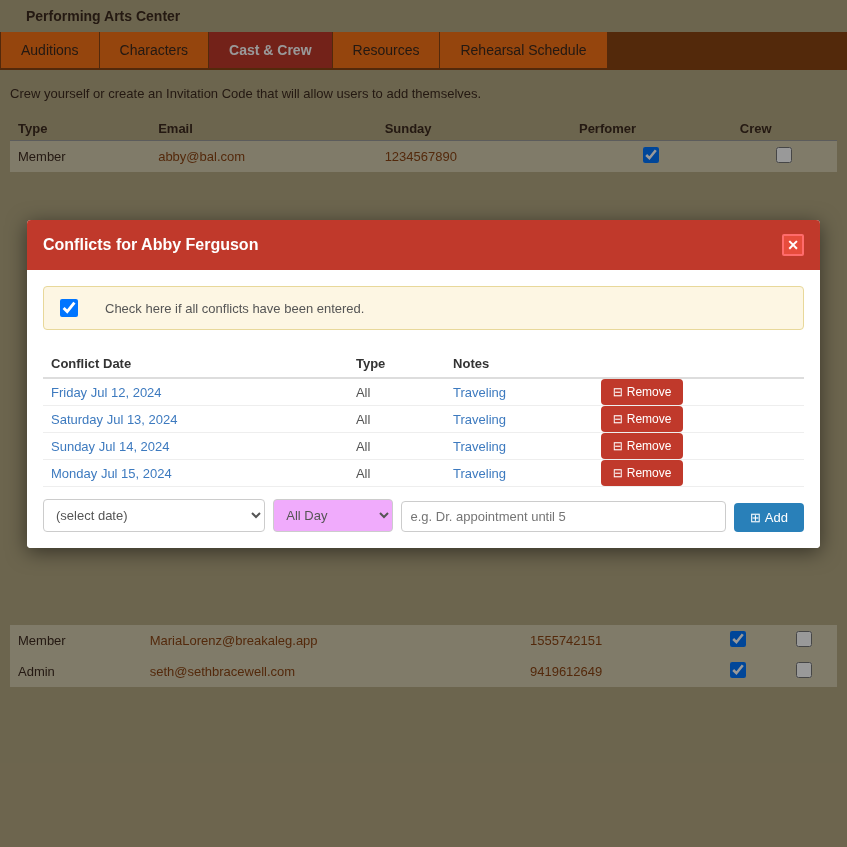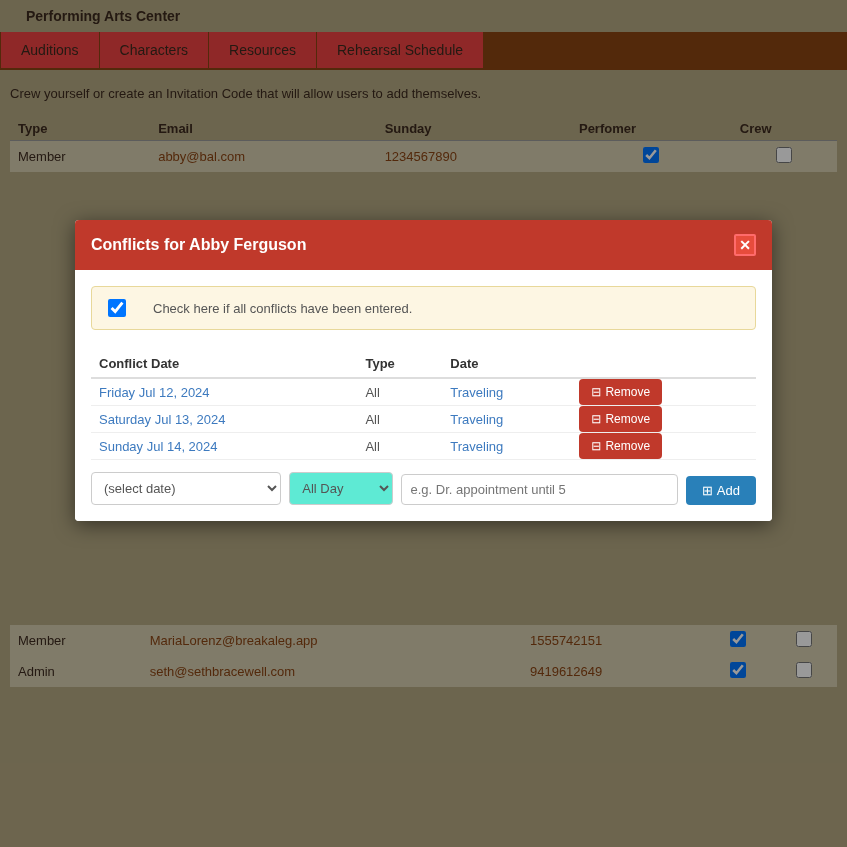--- a/index.html
+++ b/index.html
@@ -25,21 +25,21 @@
     .tabs-bar {
       display: flex;
       background-color: #8b4513;
       border-bottom: 2px solid #8b4513;
     }
     .tab {
       padding: 10px 20px;
       font-size: 14px;
       cursor: pointer;
       color: #3d2b1f;
-      background-color: #ef4444;
+      background-color: #f97316;
       border-right: 1px solid #8b4513;
       font-weight: normal;
     }
     .tab.active {
       background-color: #c0392b;
       color: white;
       font-weight: bold;
     }
     .tab:first-child {
       border-left: 1px solid #8b4513;
@@ -97,21 +97,21 @@
       display: flex;
       align-items: flex-start;
       justify-content: center;
       padding-top: 220px;
     }
 
     
     .modal {
       background: white;
       border-radius: 4px;
-      width: 697px;
+      width: 793px;
       box-shadow: 0 4px 20px rgba(0,0,0,0.5);
       overflow: hidden;
     }
     .modal-header {
       background-color: #c0392b;
       color: white;
       padding: 14px 16px;
       font-size: 16px;
       font-weight: bold;
       display: flex;
@@ -214,21 +214,21 @@
       color: #555;
       background: white;
     }
     .type-select {
       flex: 1;
       padding: 7px 8px;
       border: 1px solid #ccc;
       border-radius: 4px;
       font-size: 13px;
       color: #555;
-      background: #5eead4;
+      background: #f0abfc;
     }
     .notes-input {
       flex: 3;
       padding: 7px 8px;
       border: 1px solid #ccc;
       border-radius: 4px;
       font-size: 13px;
       color: #999;
     }
     .add-btn {
@@ -255,20 +255,21 @@
     }
   </style>
 </head>
 <body>
 
 <div class="top-header">Performing Arts Center</div>
 
 <div class="tabs-bar">
   <div class="tab">Auditions</div>
   <div class="tab">Characters</div>
+  <div class="tab active">Cast &amp; Crew</div>
   <div class="tab">Resources</div>
   <div class="tab">Rehearsal Schedule</div>
 </div>
 
 <div class="page-content">
   <p class="page-subtitle">Crew yourself or create an Invitation Code that will allow users to add themselves.</p>
 
   <table class="crew-table">
     <thead>
       <tr>
@@ -337,21 +338,21 @@
       <div class="conflicts-notice">
         <input type="checkbox" checked="" style="">
         <span>Check here if all conflicts have been entered.</span>
       </div>
 
       <table class="conflicts-table">
         <thead>
           <tr>
             <th>Conflict Date</th>
             <th>Type</th>
-            <th>Date</th>
+            <th>Notes</th>
             <th></th>
           </tr>
         </thead>
         <tbody>
 
           <tr>
             <td class="date-col">
               <span>Friday </span><span style="color:#3d7abf">Jul 12, 2024</span>
             </td>
             <td class="type-col">All</td>
@@ -385,20 +386,33 @@
             <td class="type-col">All</td>
             <td class="notes-col">Traveling</td>
             <td>
               <button class="remove-btn">
                 <span>⊟</span>
                 <span>Remove</span>
               </button>
             </td>
           </tr>
 
+          <tr>
+            <td class="date-col">
+              <span>Monday </span><span style="color:#3d7abf">Jul 15, 2024</span>
+            </td>
+            <td class="type-col">All</td>
+            <td class="notes-col">Traveling</td>
+            <td>
+              <button class="remove-btn">
+                <span>⊟</span>
+                <span>Remove</span>
+              </button>
+            </td>
+          </tr>
         </tbody>
       </table>
 
       <div class="add-row">
         <select class="date-select">
           <option>(select date)</option>
         </select>
         <select class="type-select">
           <option>All Day</option>
         </select>

